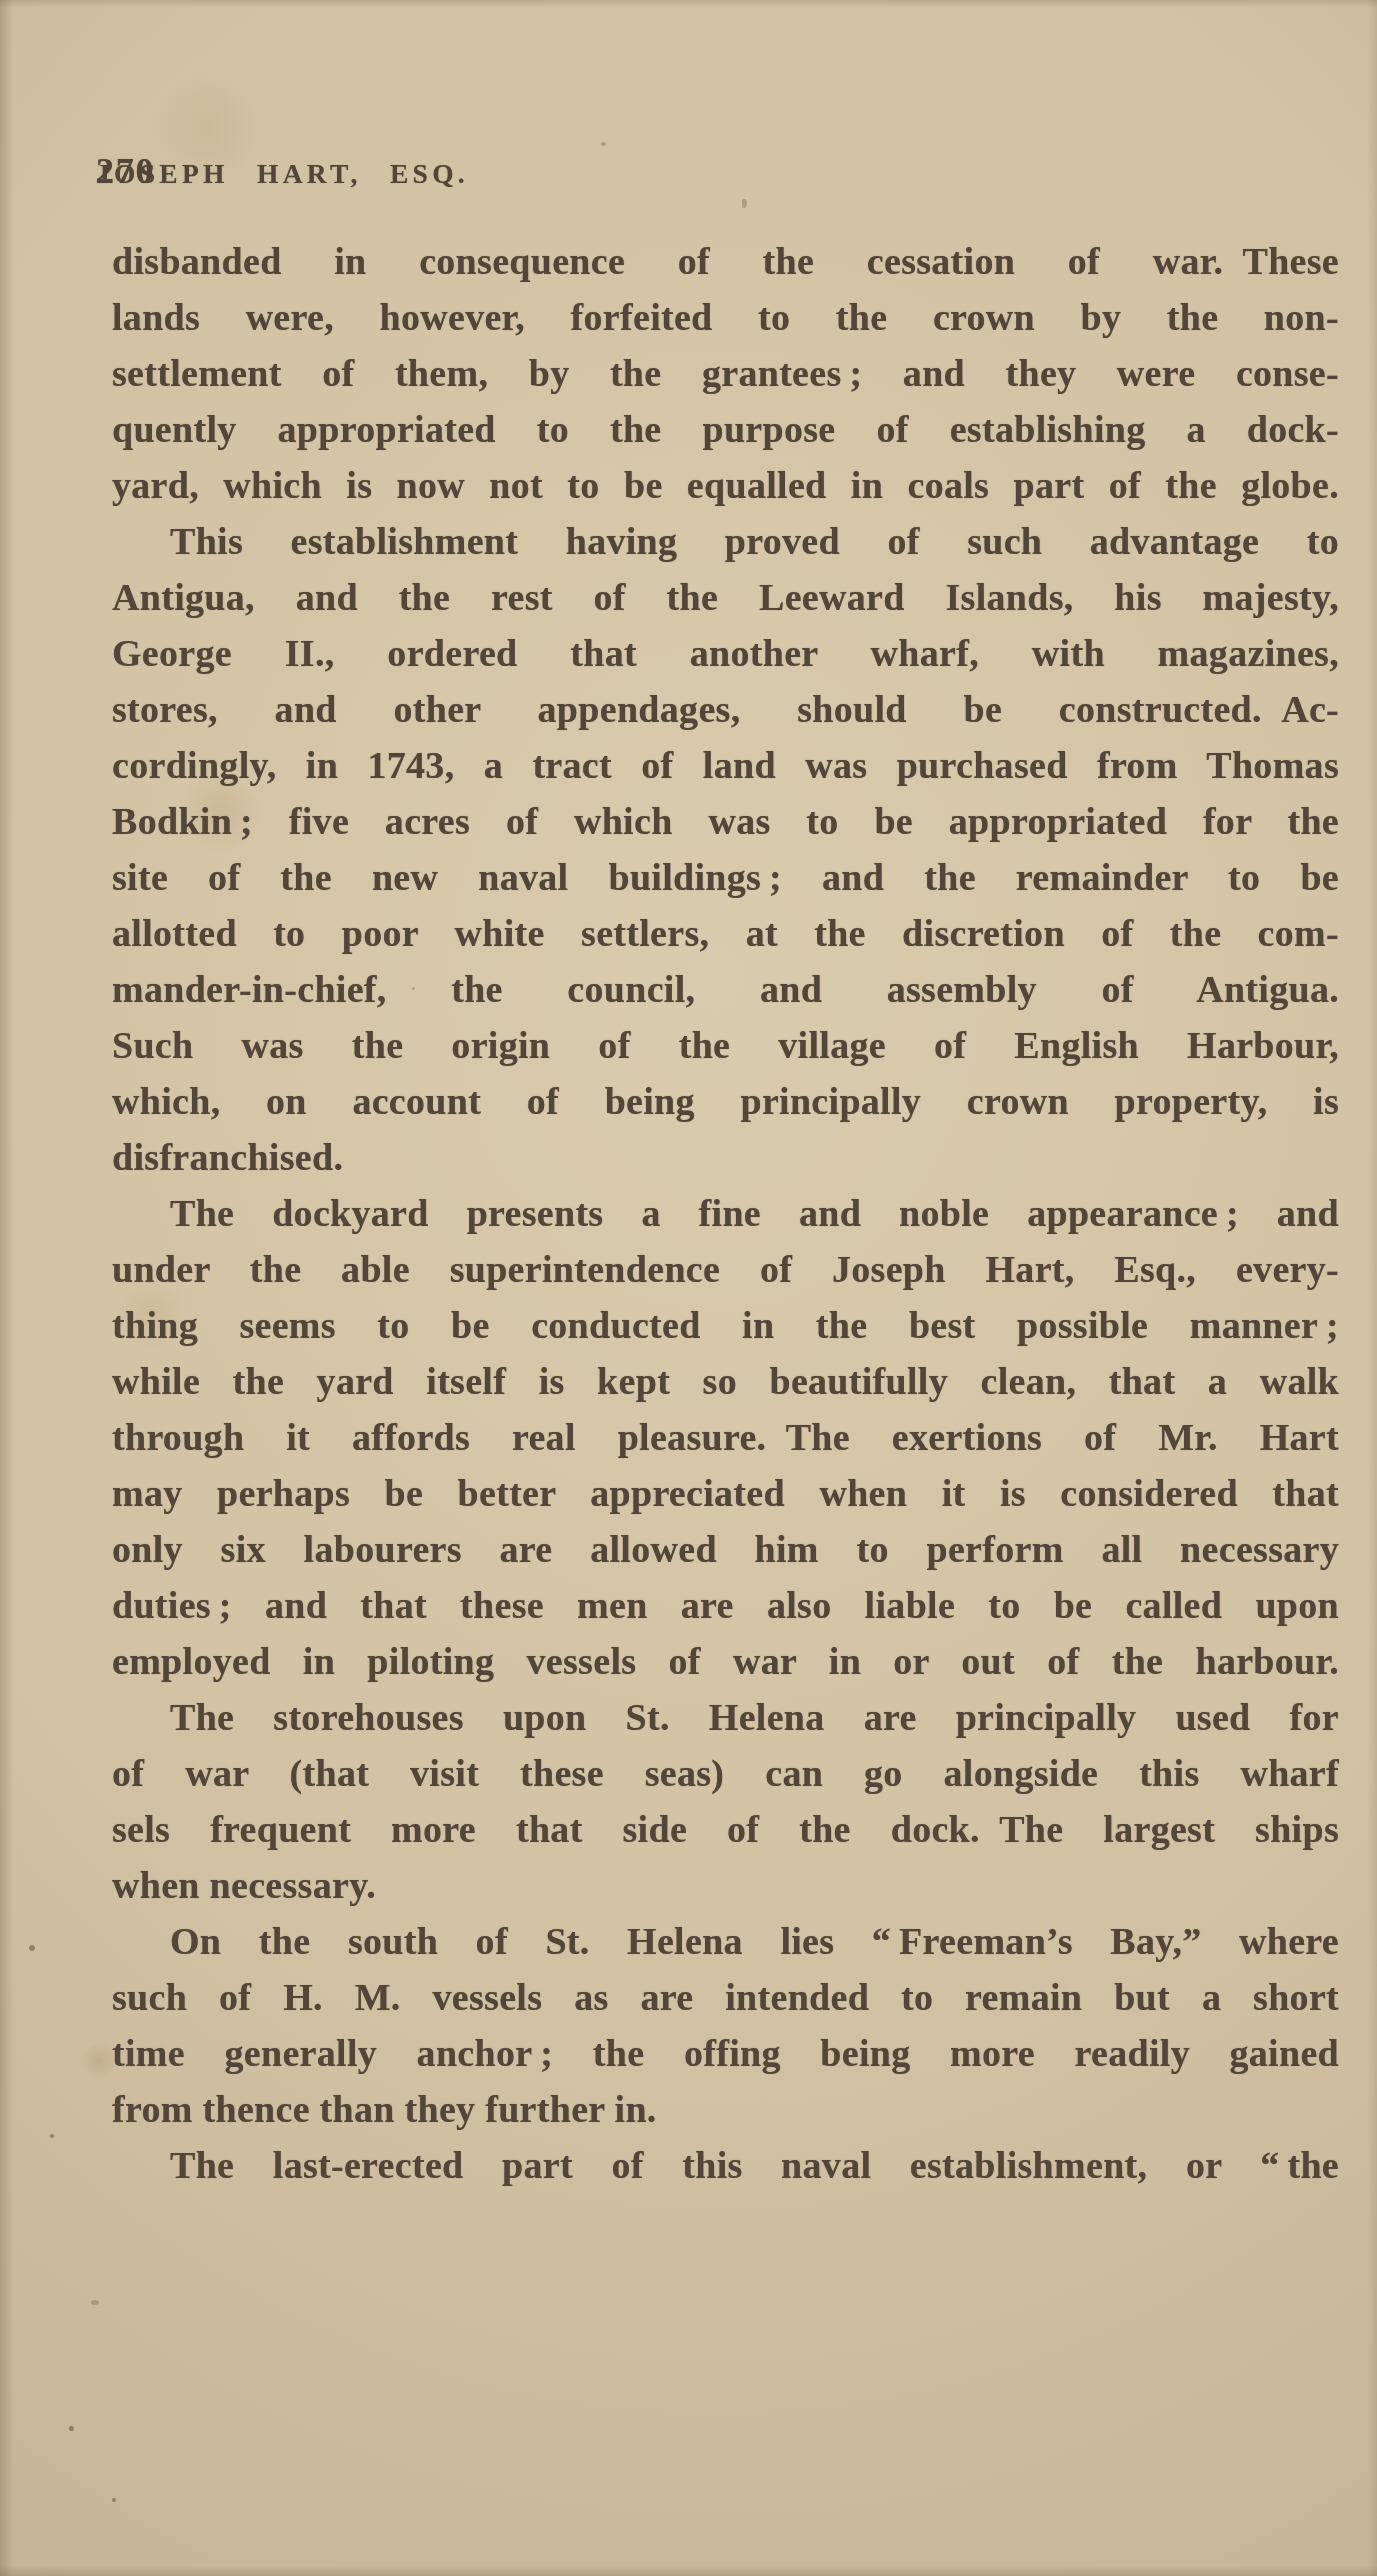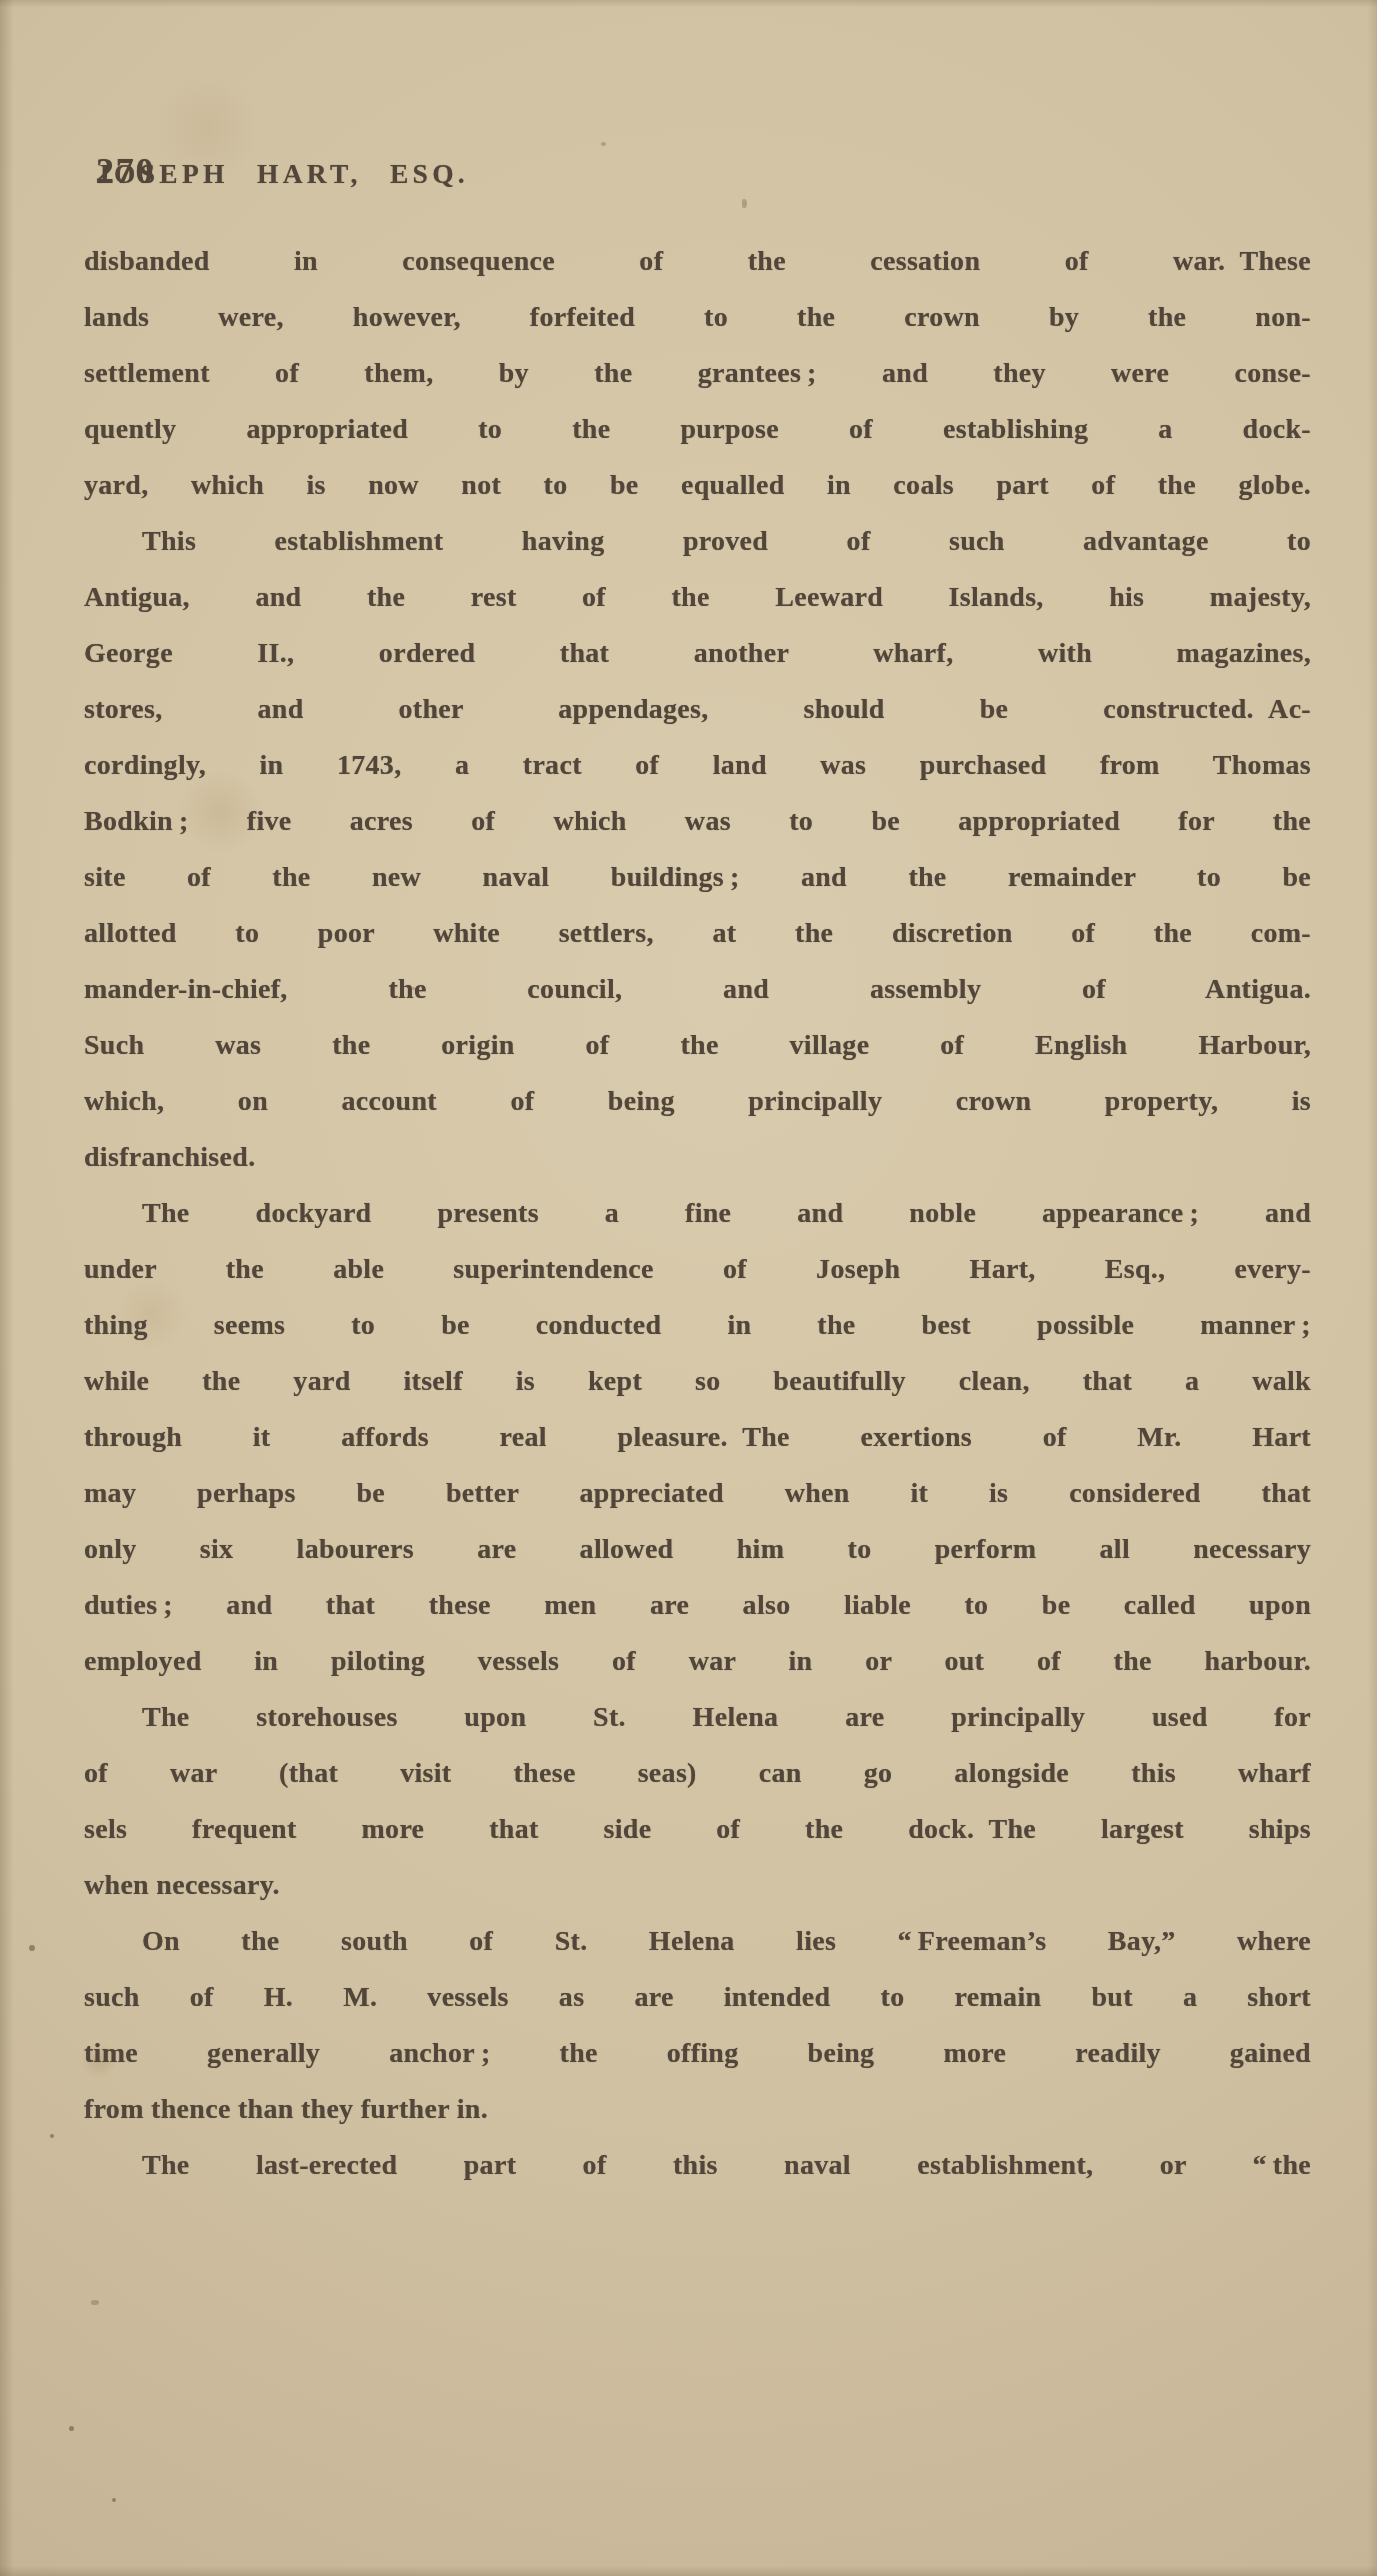--- a/index.html
+++ b/index.html
@@ -28,22 +28,22 @@
   .page-number{
     position:absolute; left:0; top:0;
     font-size:36px; line-height:41px; letter-spacing:1.7px;
   }
   .running-head{
     display:block; text-align:left; padding-top:4.3px;
     font-size:27.5px; line-height:38px;
     letter-spacing:4.3px; word-spacing:17px;
   }
   .text-block{
-    position:absolute; top:233px; left:84px; width:1227px;
-    font-size:28px; line-height:56px; letter-spacing:0.3px;
+    position:absolute; top:233px; left:112px; width:1227px;
+    font-size:38px; line-height:56px; letter-spacing:0.3px;
   }
   .line{
     text-align:justify;
     text-align-last:justify;
     white-space:normal;
   }
   .line.end{ text-align-last:left; }
   .line.indent{ text-indent:58px; }
   .speck{
     position:absolute; border-radius:50%;

